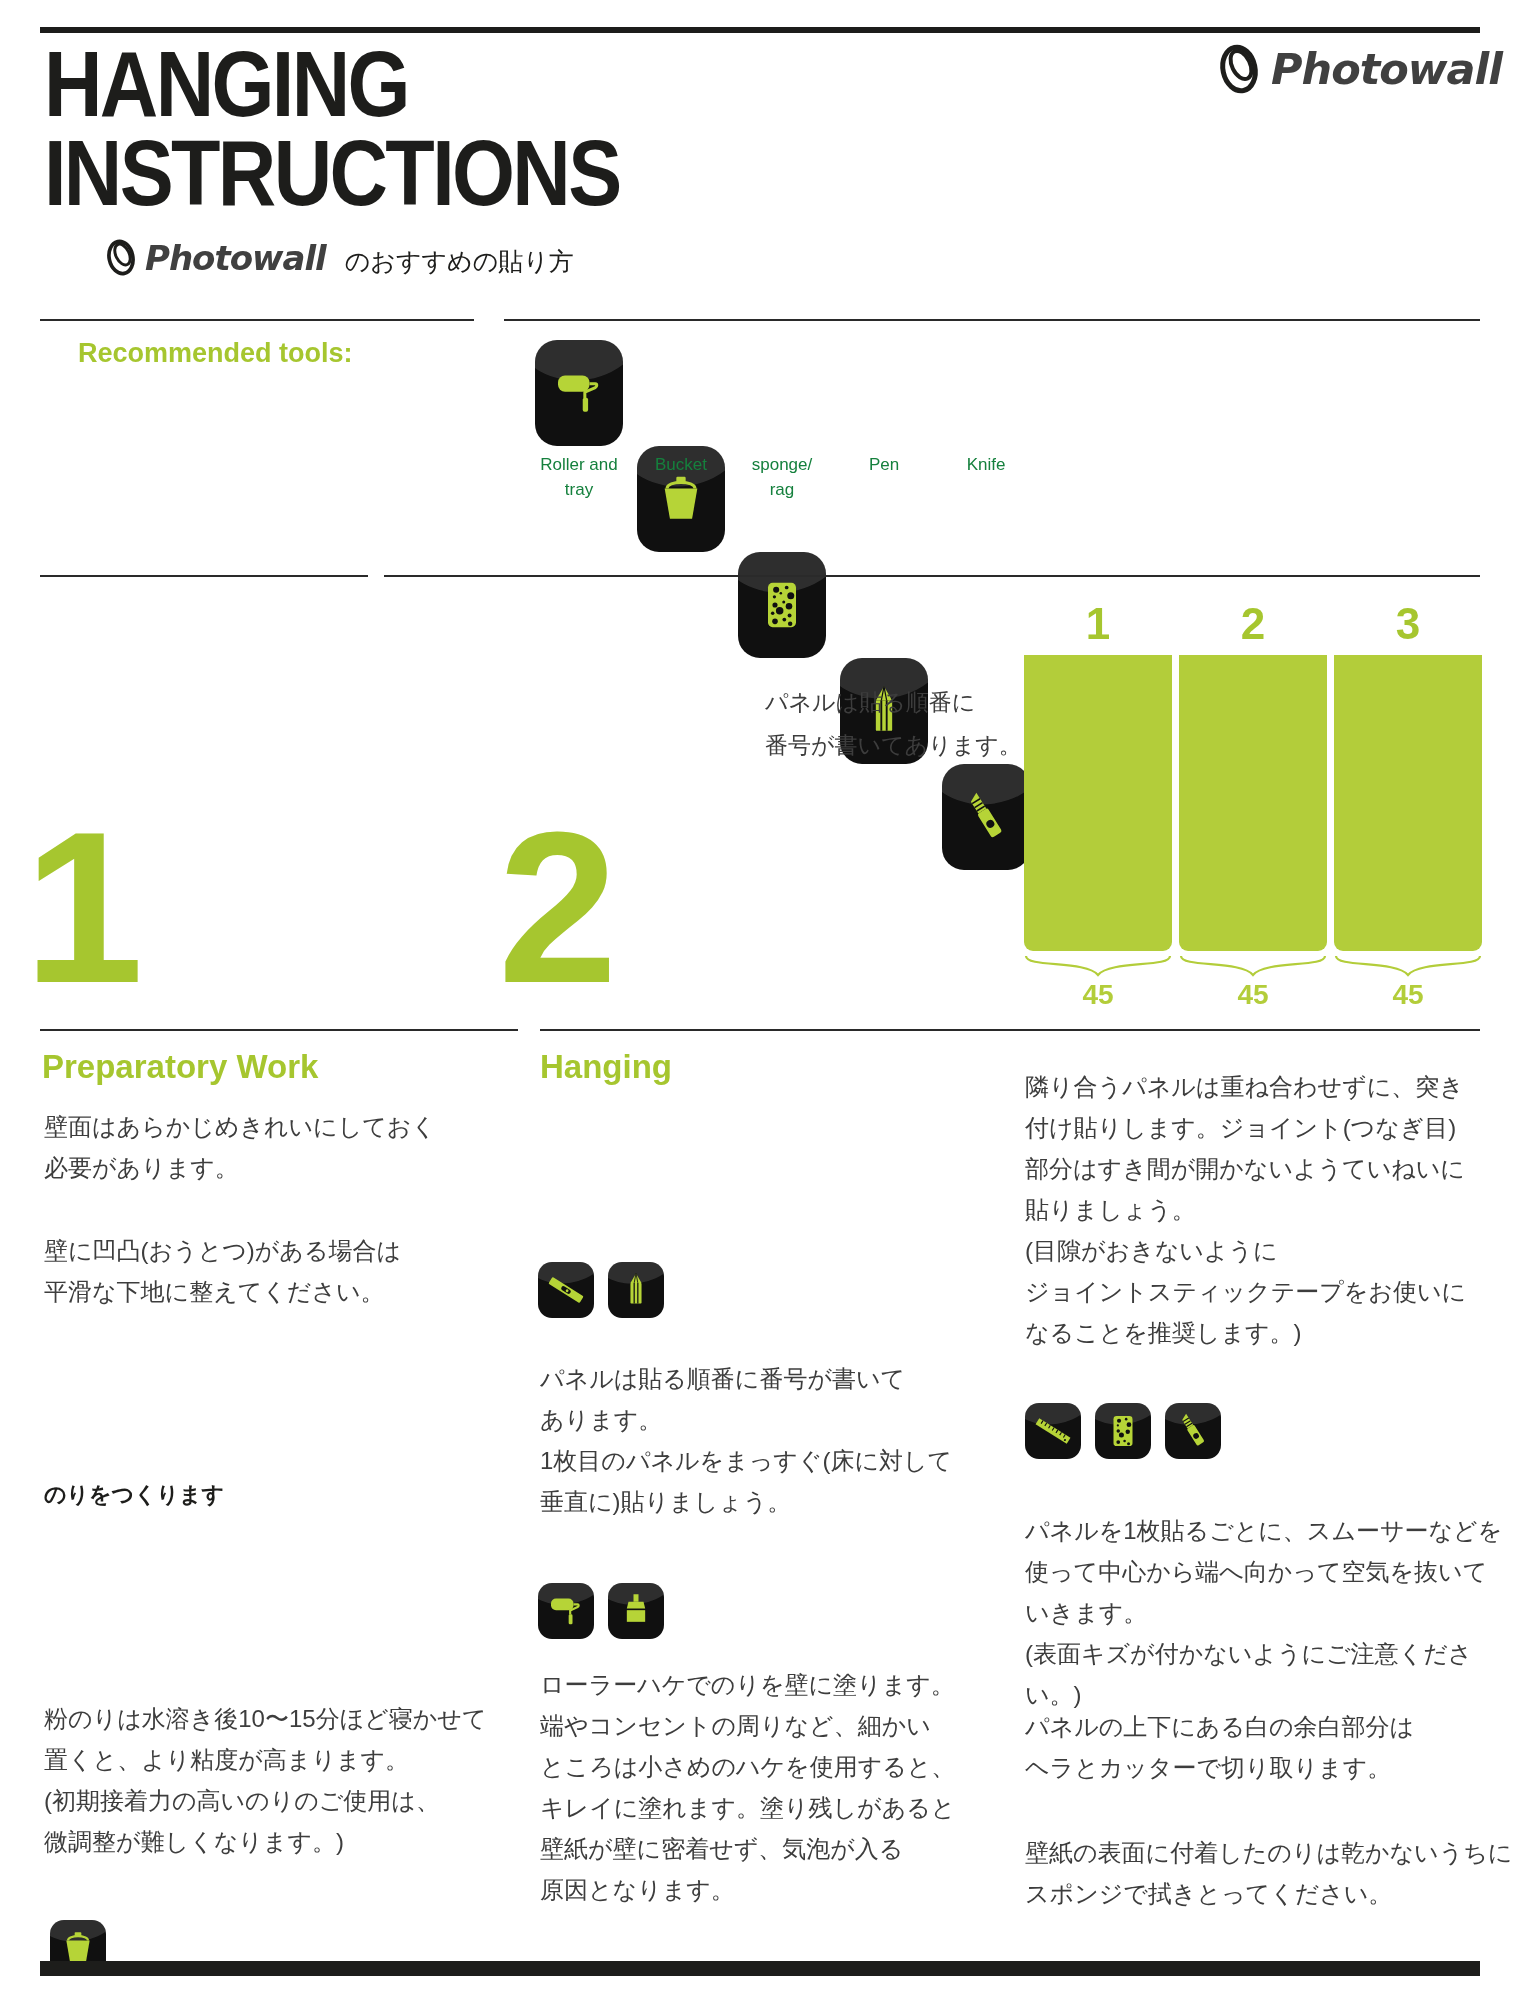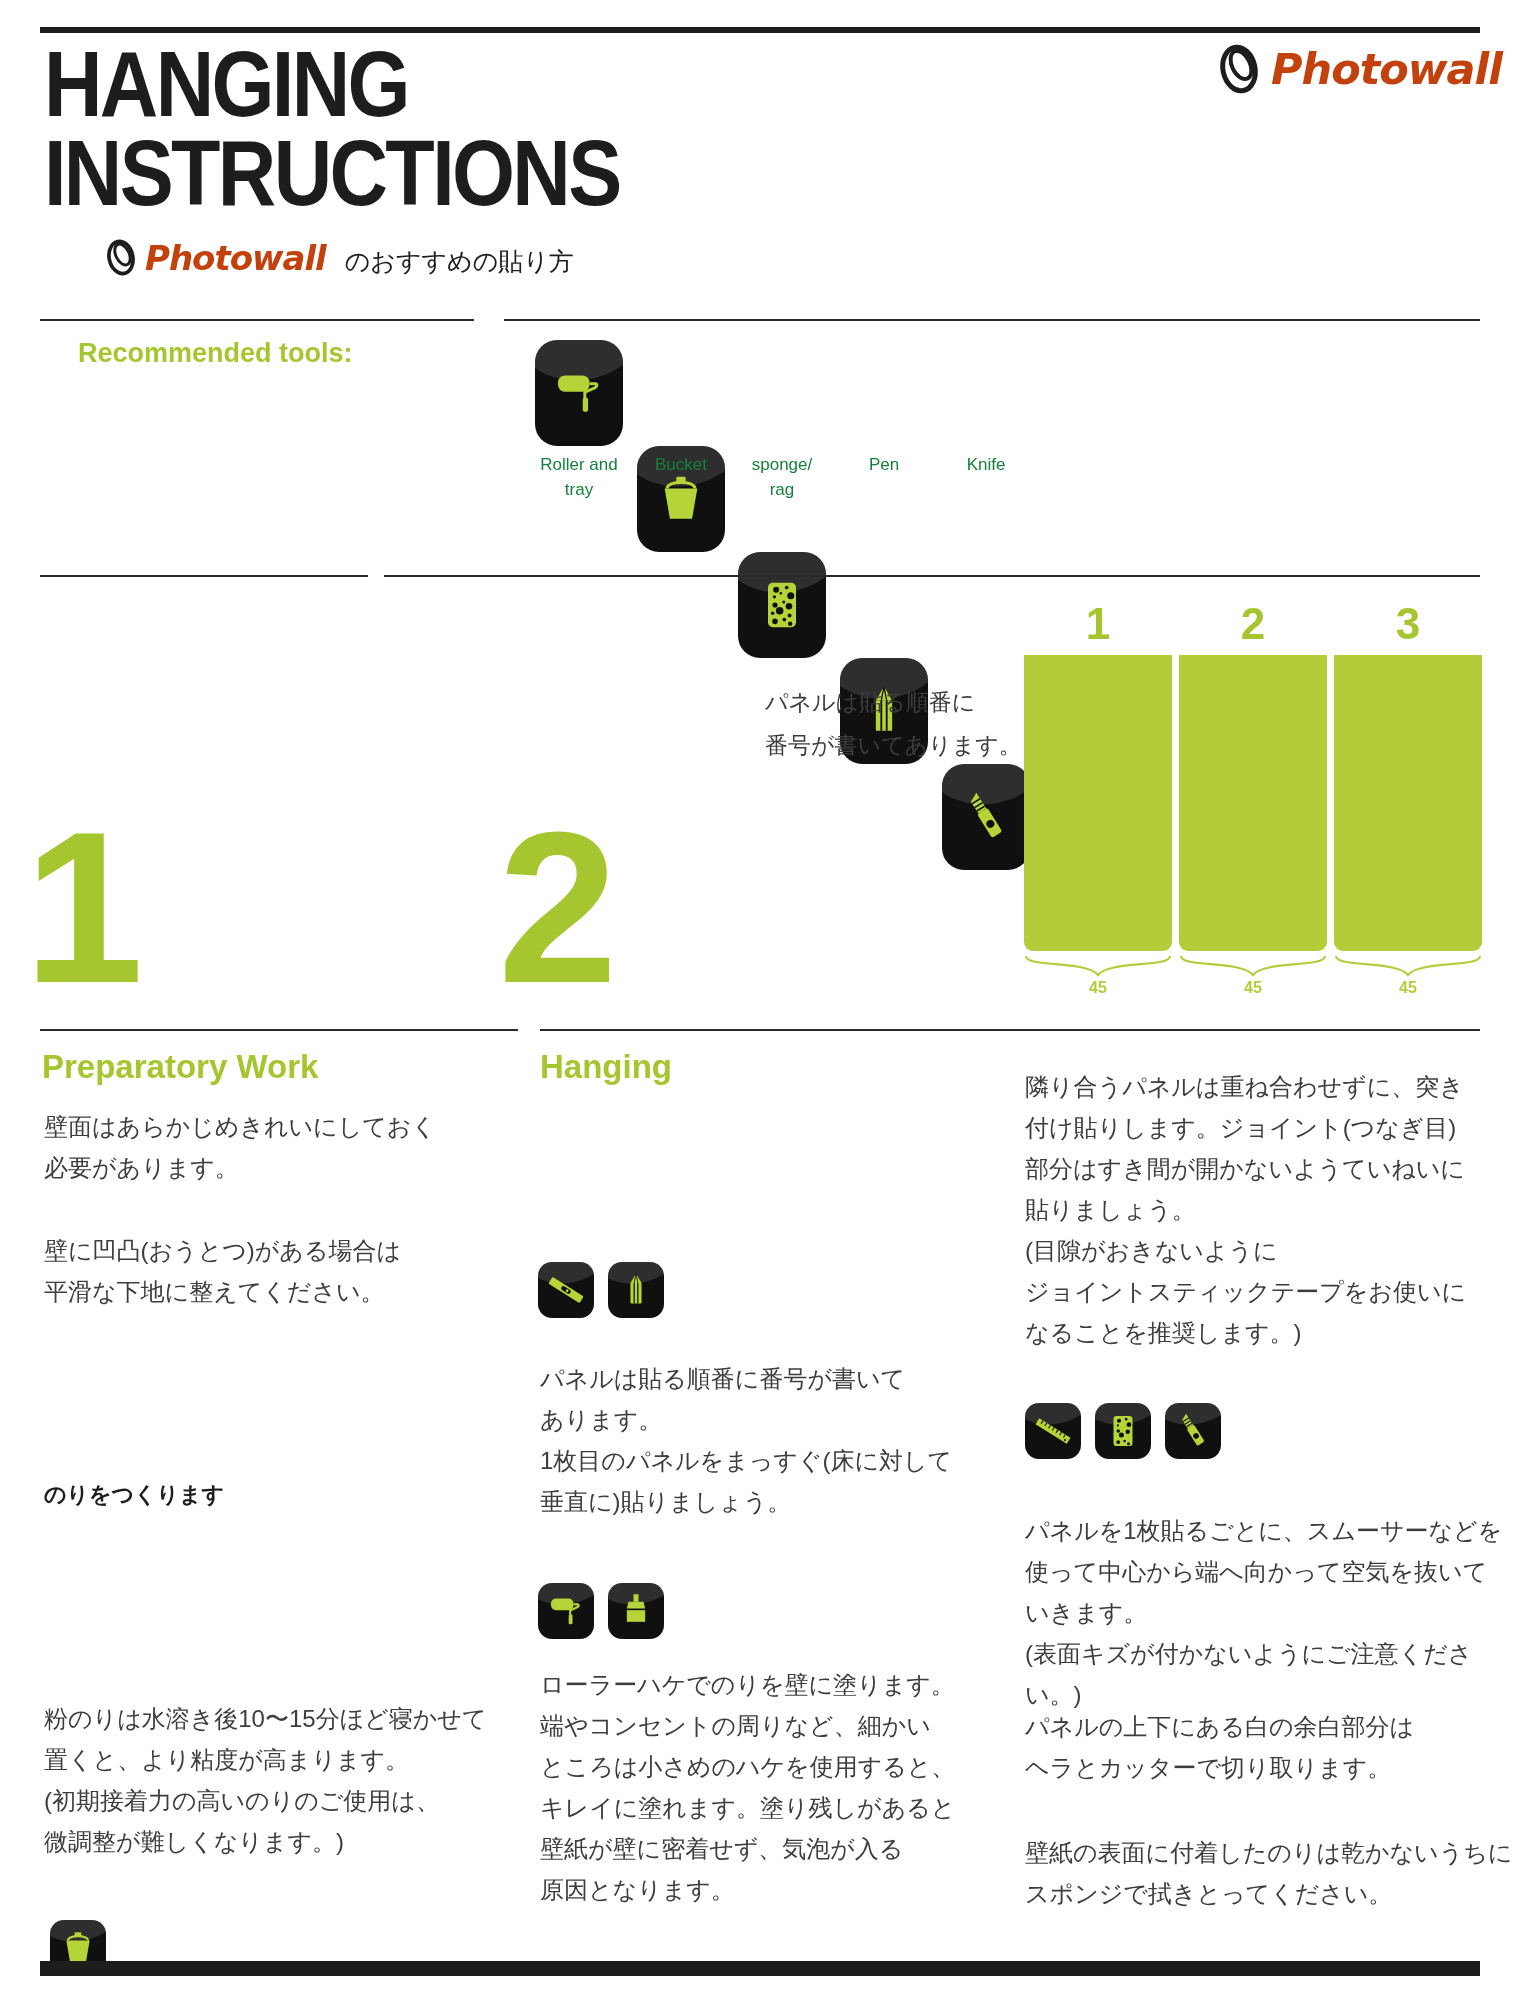--- a/index.html
+++ b/index.html
@@ -16,23 +16,23 @@
   .bold-jp{font-weight:bold;font-size:22px;color:#1d1d1b;}
   .big-num{font-weight:bold;font-size:215px;line-height:215px;color:#a6c62f;}
   .tile{position:relative;overflow:hidden;background:#101010;display:flex;align-items:center;justify-content:center;}
   .tile::before{content:"";position:absolute;left:-22%;top:-58%;width:145%;height:95%;background:rgba(255,255,255,0.13);border-radius:50%;transform:rotate(-9deg);}
   .tile svg{position:relative;}
   .tile-lg{width:88px;height:106px;border-radius:22px;}
   .tile-sm{width:56px;height:56px;border-radius:14px;}
   .tool-label{font-size:17px;line-height:25px;color:#15803d;text-align:center;white-space:pre-line;}
   .panel{background:#b3cd3a;border-radius:0 0 9px 9px;}
   .panel-num{font-weight:bold;font-size:44px;line-height:48px;color:#a6c62f;text-align:center;}
-  .width-label{font-size:16px;color:#b3cd3a;text-align:center;font-weight:bold;}
+  .width-label{font-size:28px;color:#b3cd3a;text-align:center;font-weight:bold;}
   .logo{display:flex;align-items:center;}
-  .logo-text{font-style:italic;font-weight:bold;color:#c2410c;letter-spacing:-1px;font-family:"DejaVu Sans",sans-serif;}
+  .logo-text{font-style:italic;font-weight:bold;color:#404040;letter-spacing:-1px;font-family:"DejaVu Sans",sans-serif;}
   .icon-row{display:flex;gap:14px;}
 </style>
 </head>
 <body>
 
 <div class="page">
 
   <div class="abs bar" style="left:40px;top:27px;width:1440px;height:6px;"></div>
 
   <div class="abs title" style="left:44px;top:40px;">

